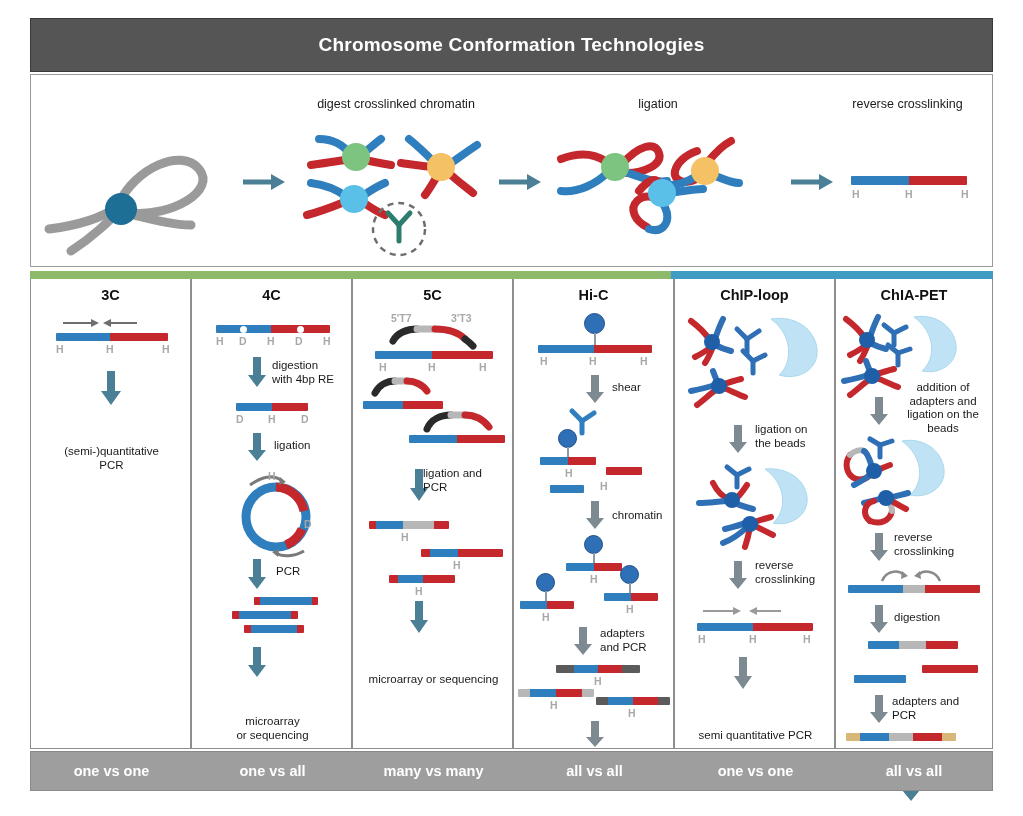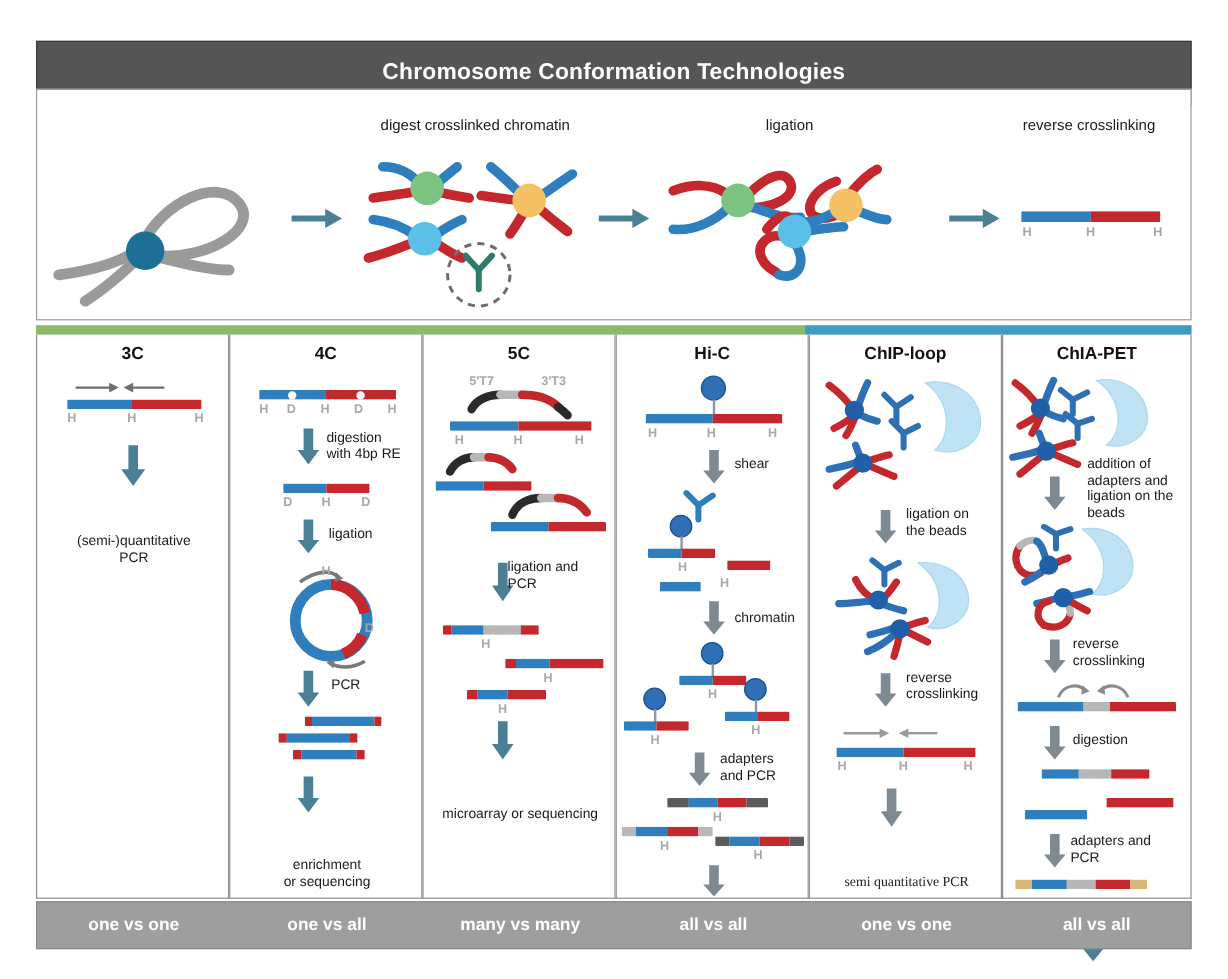--- a/index.html
+++ b/index.html
@@ -12,21 +12,21 @@
   #figure {
     position: absolute; left: 30px; top: 18px;
     width: 963px; height: 782px;
     background: #fff;
   }
   
   .title-bar {
     position: absolute; left: 0; top: 0; width: 963px; height: 54px;
     background: #555555;
     border: 1px solid #3a3a3a;
-    display: flex; align-items: center; justify-content: center; margin-top: 16px;
+    display: flex; align-items: center; justify-content: center;
   }
   .title-bar .title-text {
     color: #ffffff; font-size: 19px; font-weight: bold; letter-spacing: .2px;
   }
   
   .workflow {
     position: absolute; left: 0; top: 56px; width: 963px; height: 193px;
     background: #ffffff; border: 1px solid #9a9a9a;
   }
   .wf-step { position: absolute; top: 0; height: 100%; }
@@ -312,21 +312,21 @@
         </div>
         <div class="frag" style="left:52px;top:316px;width:60px;">
           <i class="seg-red" style="width:11%"></i>
             <i class="seg-blue" style="width:78%"></i>
             <i class="seg-red" style="width:11%"></i>
         </div>
 
         <svg width="22" height="32" viewBox="0 0 22 32" style="position:absolute;left:54px;top:338px;">
           <path d="M7 0 L15 0 L15 18 L20 18 L11 30 L2 18 L7 18 Z" fill="#4a7f96"></path>
         </svg>
-        <div class="lbl center" style="left:0;top:378px;width:161px;">enrichment
+        <div class="lbl center" style="left:0;top:378px;width:161px;">microarray
 or sequencing</div>
       </div>
     </div>
 
     <div class="col" style="left:322px;width:161px;">
       <div class="col-head">5C</div>
       <div class="col-body">
         <span class="hmark" style="left:38px;top:4px;">5'T7</span>
         <span class="hmark" style="left:98px;top:4px;">3'T3</span>
 
@@ -579,21 +579,21 @@
           <i class="seg-blue" style="width:48%"></i>
             <i class="seg-red" style="width:52%"></i>
         </div>
         <span class="hmark" style="left:23px;top:325px;">H</span>
         <span class="hmark" style="left:74px;top:325px;">H</span>
         <span class="hmark" style="left:128px;top:325px;">H</span>
 
         <svg width="24" height="34" viewBox="0 0 24 34" style="position:absolute;left:56px;top:348px;">
           <path d="M8 0 L16 0 L16 19 L21 19 L12 32 L3 19 L8 19 Z" fill="#7d8a92"></path>
         </svg>
-        <div class="lbl center" style="left:0;top:392px;width:161px;font-family:Liberation Serif, serif;">semi quantitative PCR</div>
+        <div class="lbl center" style="left:0;top:392px;width:161px;">semi quantitative PCR</div>
       </div>
     </div>
 
     <div class="col" style="left:805px;width:158px;">
       <div class="col-head">ChIA-PET</div>
       <div class="col-body">
 
         <svg width="158" height="96" viewBox="0 0 158 96" style="position:absolute;left:0;top:2px;">
           <path d="M78 6 C 100 2 118 16 120 34 C 122 52 104 64 86 60 C 100 48 100 22 78 6 Z" fill="#bfe3f5" stroke="#a9d8ef" stroke-width="1"></path>
           <path d="M58 34 L58 22" stroke="#2f6fb5" stroke-width="5" stroke-linecap="round"></path>
@@ -616,21 +616,21 @@
             <path d="M58 58 C 50 60 44 62 38 64" stroke="#c4282d" stroke-width="6" fill="none" stroke-linecap="round"></path>
             <path d="M62 76 C 52 72 44 68 38 66" stroke="#c4282d" stroke-width="6" fill="none" stroke-linecap="round"></path>
             <path d="M30 50 C 32 56 34 60 35 62" stroke="#2f6fb5" stroke-width="6" fill="none" stroke-linecap="round"></path>
             <circle cx="36" cy="65" r="8" fill="#1f5fa8"></circle>
           </g>
         </svg>
 
         <svg width="22" height="30" viewBox="0 0 22 30" style="position:absolute;left:32px;top:88px;">
           <path d="M7 0 L15 0 L15 17 L20 17 L11 28 L2 17 L7 17 Z" fill="#7d8a92"></path>
         </svg>
-        <div class="lbl" style="left:70px;top:72px;width:98px;">addition of
+        <div class="lbl" style="left:58px;top:72px;width:98px;text-align:center;">addition of
 adapters and
 ligation on the
 beads</div>
 
         <svg width="158" height="102" viewBox="0 0 158 102" style="position:absolute;left:0;top:128px;">
           <path d="M66 4 C 88 0 106 14 108 32 C 110 50 92 62 74 58 C 88 46 88 20 66 4 Z" fill="#bfe3f5" stroke="#a9d8ef" stroke-width="1"></path>
           <path d="M44 8 L44 20" stroke="#2f6fb5" stroke-width="5" stroke-linecap="round"></path>
           <path d="M44 8 L34 2" stroke="#2f6fb5" stroke-width="5" stroke-linecap="round"></path>
           <path d="M44 8 L56 4" stroke="#2f6fb5" stroke-width="5" stroke-linecap="round"></path>
           <g>

